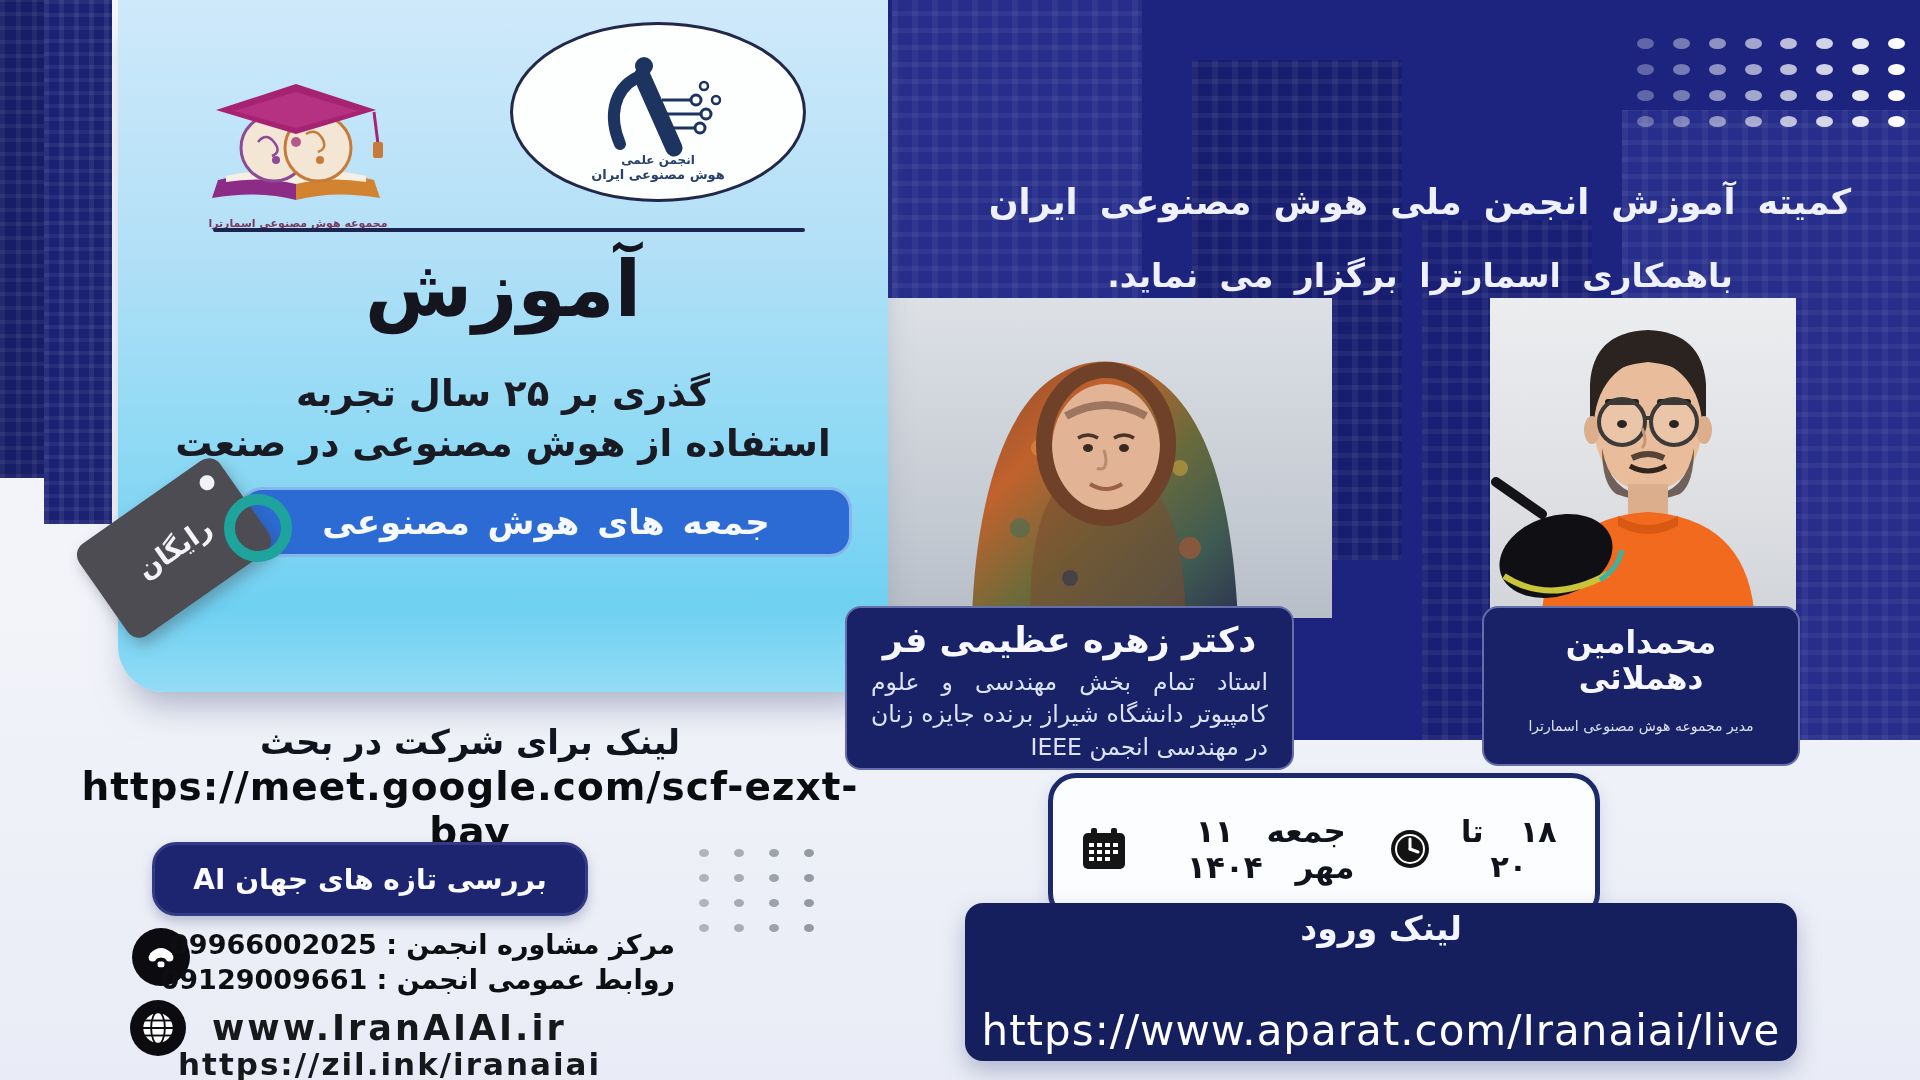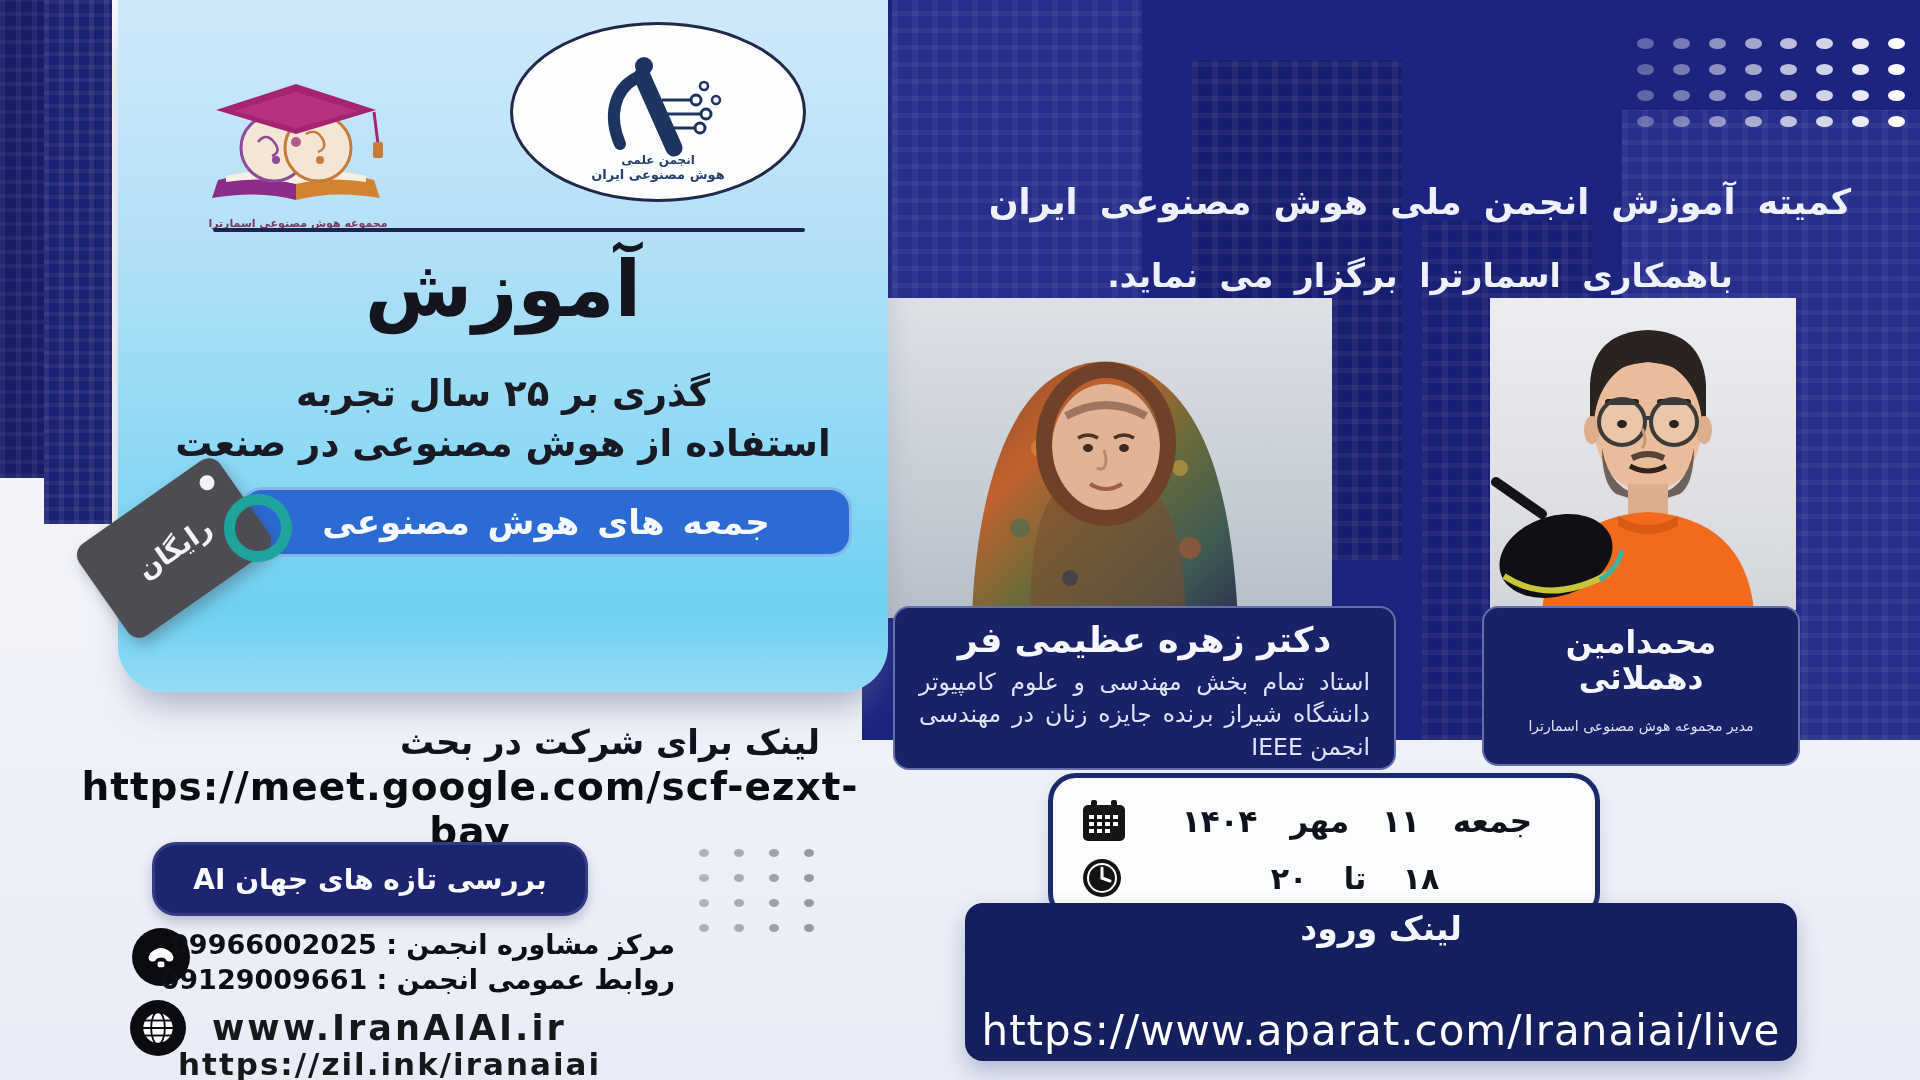--- a/index.html
+++ b/index.html
@@ -78,21 +78,21 @@
   .free-tag { left:88px; top:492px; width:172px; height:112px; background:#4c4c52; border-radius:14px;
      transform:rotate(-35deg); z-index:4; box-shadow:0 8px 14px rgba(60,60,70,.35);
      display:flex; align-items:center; justify-content:center; }
   .free-tag .hole { position:absolute; right:14px; top:14px; width:15px; height:15px;
      background:#f0f2f6; border-radius:50%; }
   .free-tag .txt { color:#f4f4f6; font-size:27px; font-weight:800; direction:rtl; }
   .tag-ring { left:224px; top:494px; width:68px; height:68px; border:11px solid #1fa39d;
      border-radius:50%; z-index:5; }
 
   
-  .meet-label { left:120px; top:722px; width:700px; direction:rtl;
+  .meet-label { left:120px; top:722px; width:700px; text-align:center; direction:rtl;
      font-size:34px; font-weight:800; color:#10141f; z-index:2; }
   .meet-url { left:60px; top:764px; width:820px; text-align:center;
      font-size:39px; font-weight:800; color:#0b0c10; letter-spacing:1px; z-index:2; cursor:pointer; }
 
   
   .news-btn { left:152px; top:842px; width:436px; height:74px; background:#1e2570;
      border-radius:24px; border:3px solid #343b85; color:#fbfcff; font-size:28px; font-weight:800;
      display:flex; align-items:center; justify-content:center; direction:rtl; z-index:2; cursor:pointer;
      box-shadow:0 6px 12px rgba(90,100,140,.35); }
 
@@ -116,31 +116,31 @@
   .photo { z-index:2; overflow:hidden; }
   .photo-woman { left:880px; top:298px; width:452px; height:320px;
      background:linear-gradient(180deg,#dde1e6 0%,#c4cad2 70%,#b7bec8 100%); }
   .photo-man { left:1490px; top:298px; width:306px; height:312px;
      background:linear-gradient(180deg,#ecedef 0%,#dcdee2 70%,#d2d5da 100%); }
 
   .spk-card { background:#1a2267; border:2px solid rgba(190,205,250,.45); border-radius:16px;
               z-index:4; color:#fff; direction:rtl; }
   .spk-card .name { text-align:center; font-weight:800; color:#f6f7ff; }
   .spk-card .bio  { color:#dde4f8; }
-  .card-woman { left:893px; top:606px; width:503px; height:164px; padding:12px 24px 10px; }
+  .card-woman { left:845px; top:606px; width:449px; height:164px; padding:12px 24px 10px; }
   .card-woman .name { font-size:35px; margin-bottom:6px; }
   .card-woman .bio  { font-size:23.5px; line-height:1.38; text-align:justify; text-align-last:right; }
   .card-man { left:1482px; top:606px; width:318px; height:160px; padding:16px 18px; }
   .card-man .name { font-size:31px; margin-bottom:22px; }
   .card-man .bio  { font-size:14px; text-align:center; }
 
   
   .sched { left:1048px; top:773px; width:552px; height:148px; background:#fcfdff;
      border:5px solid #1c2a6b; border-radius:28px; z-index:2; padding:14px 34px 10px 28px;
-     display:flex; flex-direction:column; justify-content:space-around;
+     display:flex; justify-content:space-around;
      box-shadow:0 8px 16px rgba(120,130,170,.25); }
   .sched-row { display:flex; align-items:center; gap:26px; }
   .sched-txt { flex:1; direction:rtl; text-align:center; font-weight:800; color:#10121c; }
   .sched-date { font-size:31px; word-spacing:22px; }
   .sched-time { font-size:30px; word-spacing:26px; }
 
   
   .entry { left:965px; top:903px; width:832px; height:158px; background:#161f5e; border-radius:18px;
      z-index:2; display:flex; flex-direction:column; align-items:center; justify-content:center; gap:14px;
      box-shadow:0 10px 22px rgba(110,120,160,.45); }

